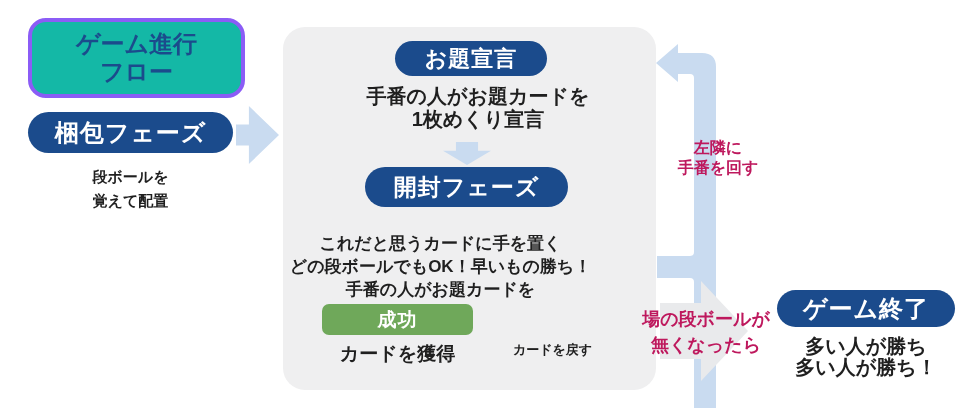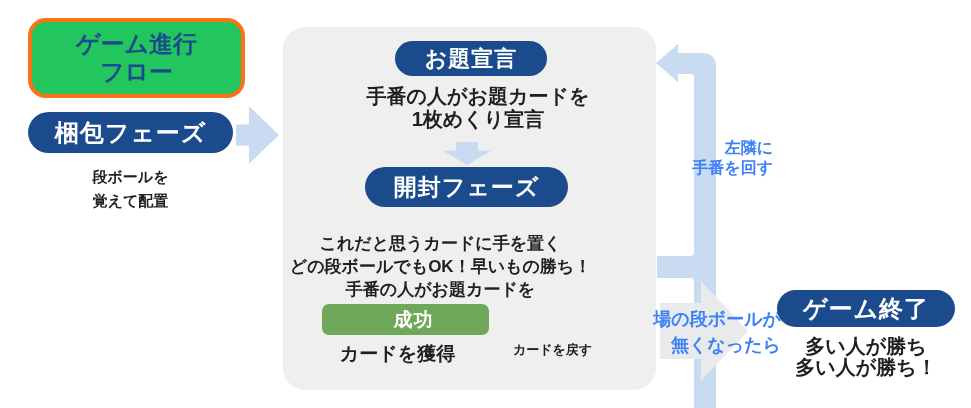--- a/index.html
+++ b/index.html
@@ -7,25 +7,25 @@
     position:relative;width:971px;height:408px;background:#ffffff;overflow:hidden;
     font-family:"Liberation Sans","DejaVu Sans",sans-serif;font-weight:700;color:#1f1f1f;
   }
   .abs{position:absolute;}
   .pill{
     background:#1b4b8c;color:#ffffff;border-radius:22px;
     display:flex;align-items:center;justify-content:center;text-align:center;
     letter-spacing:1px;
   }
   .titlebox{
-    background:#22c55e;border:4px solid #f97316;border-radius:18px;color:#1b4b8c;
+    background:#14b8a6;border:4px solid #8b5cf6;border-radius:18px;color:#1b4b8c;
     display:flex;flex-direction:column;align-items:center;justify-content:center;text-align:center;
   }
   .desc{color:#1f1f1f;text-align:center;}
-  .bluetext{color:#3b82f6;text-align:right;}
+  .bluetext{color:#be185d;text-align:center;}
   .graybox{background:#efeff0;border-radius:22px;}
   .resultbox{
     color:#ffffff;border-radius:7px;display:flex;align-items:center;justify-content:center;
     letter-spacing:1px;
   }
   .arrowshape{background:#c9dbf0;}
   svg{display:block;}
 </style>
 </head>
 <body>
@@ -76,21 +76,21 @@
   <div class="abs pill" style="left:365px;top:167px;width:203px;height:40px;font-size:23px;">
     <span>開封フェーズ</span>
   </div>
 
   <div class="abs desc" style="left:283px;top:232px;width:315px;font-size:17px;line-height:23px;">
     <div>これだと思うカードに手を置く</div>
     <div>どの段ボールでもOK！早いもの勝ち！</div>
     <div>手番の人がお題カードを</div>
   </div>
 
-  <div class="abs resultbox" style="left:322px;top:304px;width:151px;height:31px;background:#6fa85a;font-size:19px;padding-left:16px;">
+  <div class="abs resultbox" style="left:322px;top:304px;width:151px;height:31px;background:#6fa85a;font-size:19px;">
     <span>成功</span>
   </div>
 
 
   <div class="abs desc" style="left:322px;top:341px;width:151px;font-size:19px;">カードを獲得</div>
 
   <div class="abs desc" style="left:480px;top:341px;width:145px;font-size:13px;">カードを戻す</div>
 
   <div class="abs bluetext" style="left:663px;top:138px;width:110px;font-size:16px;line-height:20px;">
     <div>左隣に</div>

